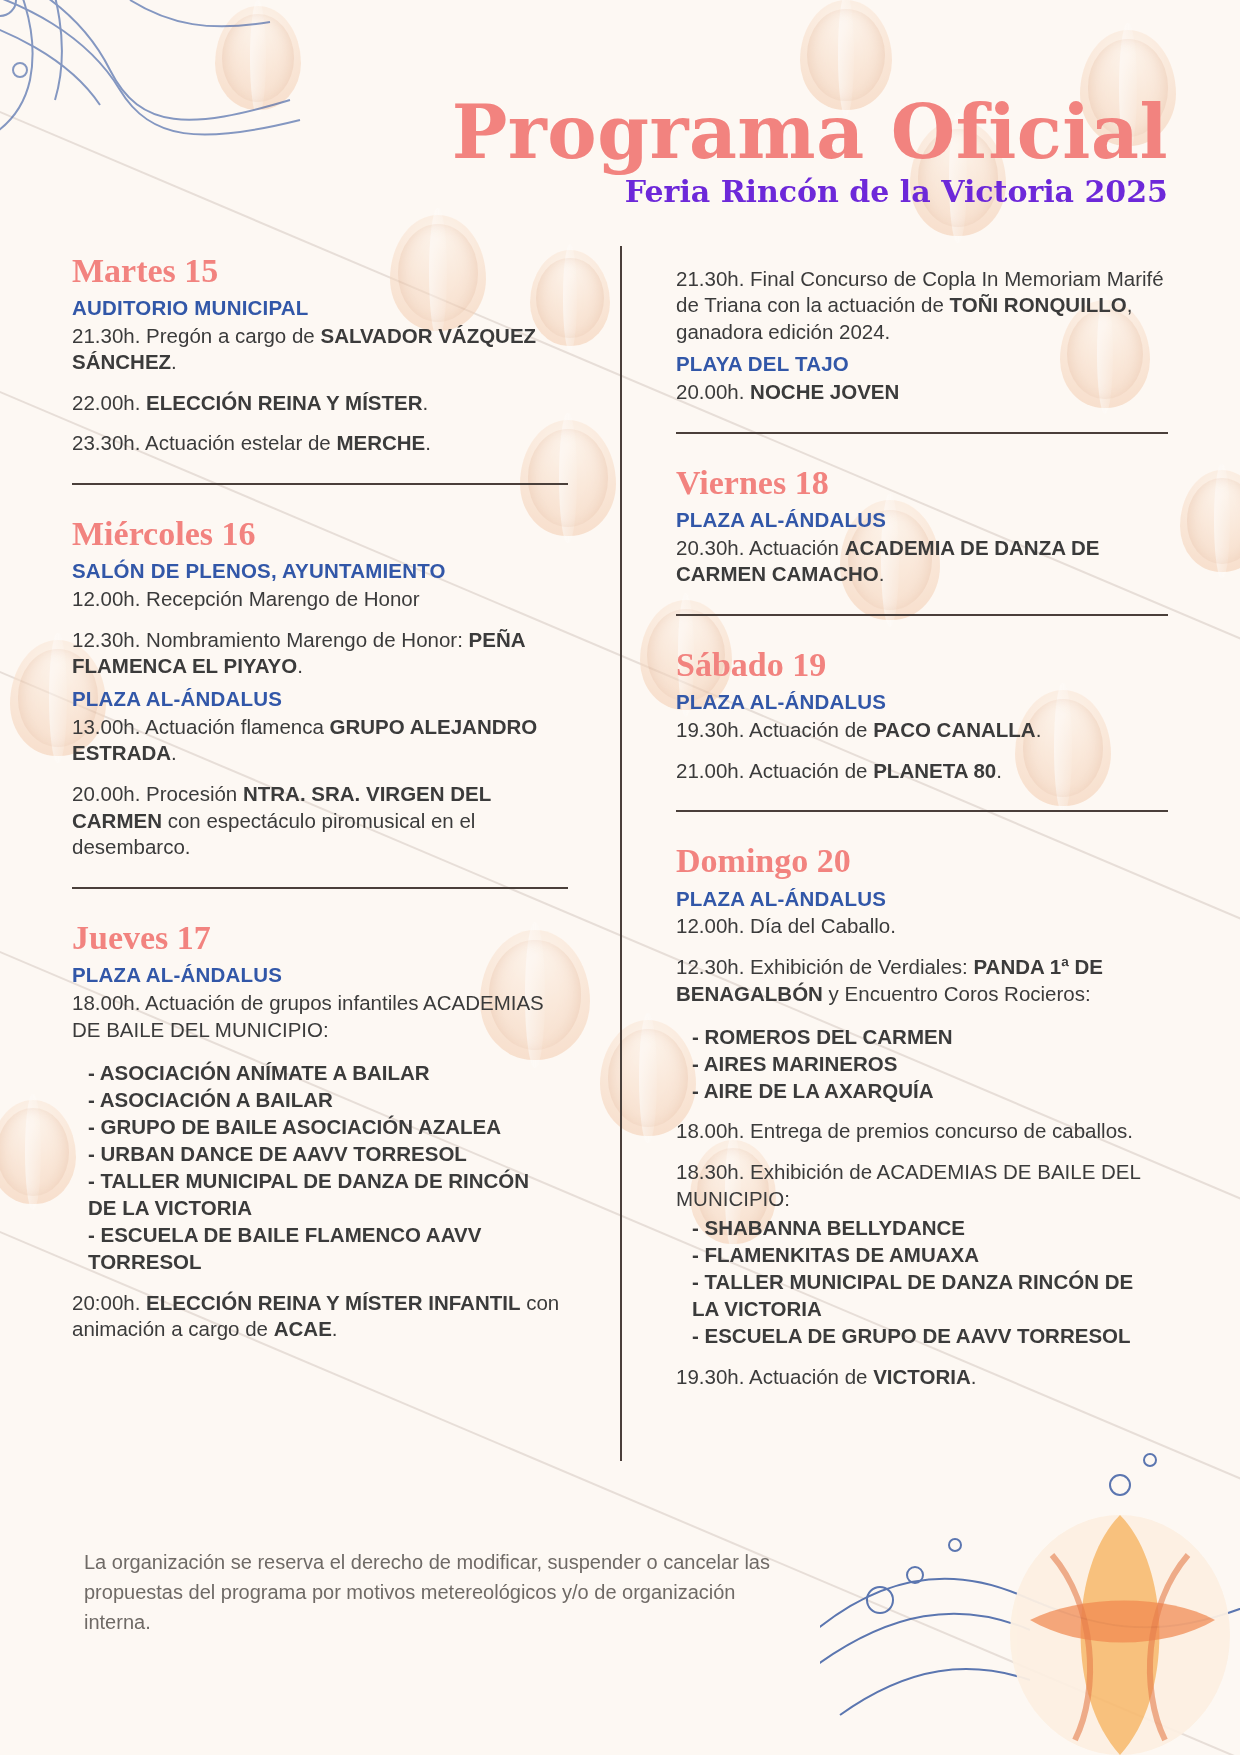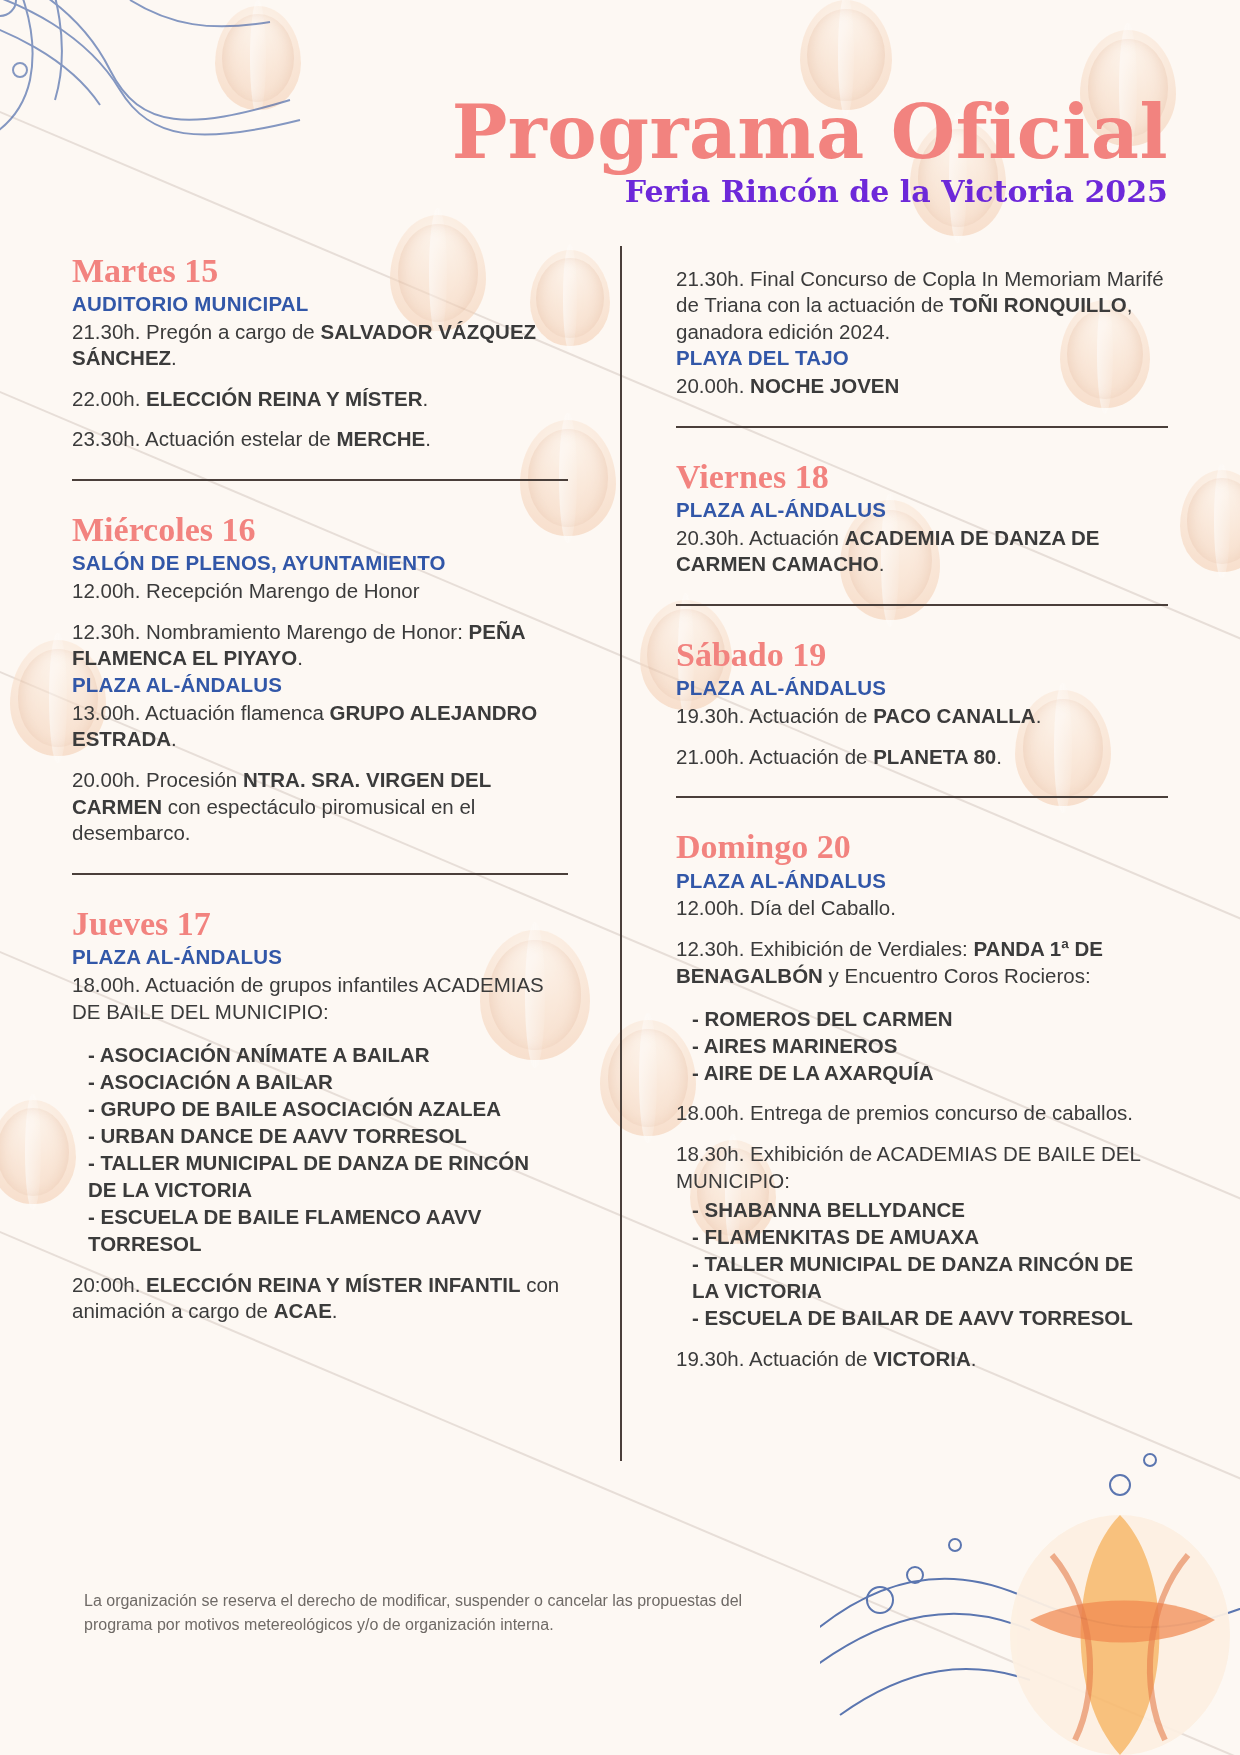--- a/index.html
+++ b/index.html
@@ -64,34 +64,34 @@
     position:absolute;left:50%;top:-6px;width:2px;height:1215px;
     background:#4a3f3a;
   }
 
   .day-title{
     font-family:Liberation Serif, serif;font-weight:bold;
     font-size:34px;color:#f2837f;margin:0 0 2px;line-height:1.1;
   }
   .venue{
     color:#3257a8;font-weight:bold;font-size:20.5px;letter-spacing:.2px;
-    margin:0 0 0;line-height:1.25;
+    margin:6px 0 0;line-height:1.25;
   }
   .entry{font-size:20.5px;line-height:1.3;margin:14px 0 0;}
   .entry.tight{margin-top:2px;}
   .entry b{font-weight:bold;}
   .list{margin:16px 16px 0;}
   .list .li{font-size:20.5px;line-height:1.32;font-weight:bold;}
   .rule{
     height:2px;background:#4a3f3a;margin:26px 0 30px;width:100%;
   }
 
   .footer-note{
     position:absolute;left:84px;bottom:118px;width:700px;z-index:6;
-    font-size:16px;line-height:1.5;color:#6f6a66;
+    font-size:20px;line-height:1.5;color:#6f6a66;
   }
 </style>
 </head>
 <body>
 
 <div class="bg-layer">
   <div class="diag-line"></div>
   <div class="diag-line l2"></div>
   <div class="diag-line l3"></div>
   <div class="diag-line l4"></div>
@@ -211,20 +211,20 @@
           <div class="li">-   ROMEROS DEL CARMEN</div>
           <div class="li">-  AIRES MARINEROS</div>
           <div class="li">-  AIRE DE LA AXARQUÍA</div>
         </div>
         <p class="entry"><span>18.00h. Entrega de premios concurso de caballos.</span></p>
         <p class="entry"><span>18.30h. Exhibición de ACADEMIAS DE BAILE DEL MUNICIPIO:</span></p>
         <div class="list" style="margin-top: 2px;">
           <div class="li">- SHABANNA BELLYDANCE</div>
           <div class="li">- FLAMENKITAS DE AMUAXA</div>
           <div class="li">- TALLER MUNICIPAL DE DANZA RINCÓN DE LA VICTORIA</div>
-          <div class="li">- ESCUELA DE BAILAR DE AAVV TORRESOL</div>
+          <div class="li">- ESCUELA DE GRUPO DE AAVV TORRESOL</div>
         </div>
         <p class="entry"><span>19.30h. Actuación de </span><b>VICTORIA</b><span>.</span></p>
       </div>
   </div>
 </div>
 
 <div class="footer-note">La organización se reserva el derecho de modificar, suspender o cancelar las propuestas del programa por motivos metereológicos y/o de organización interna.</div>
 
 </body></html>

